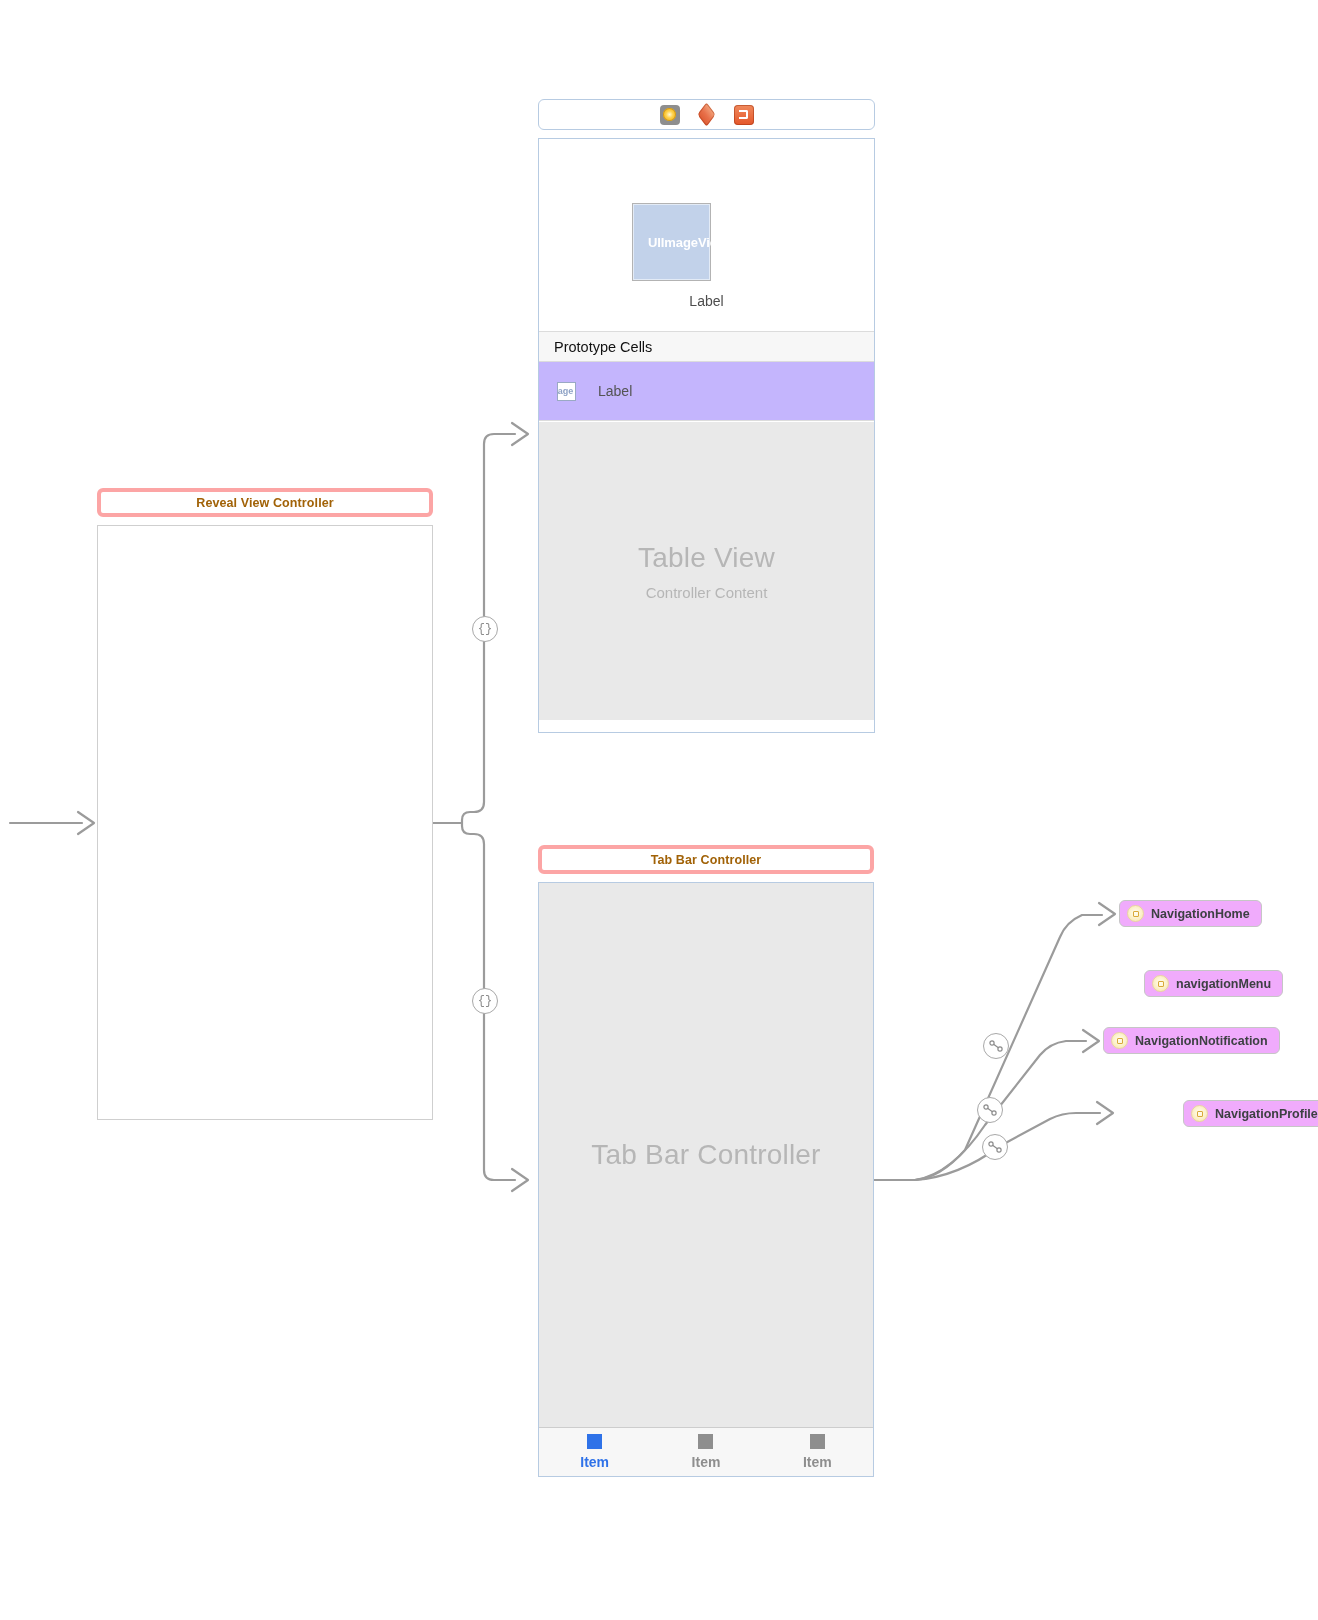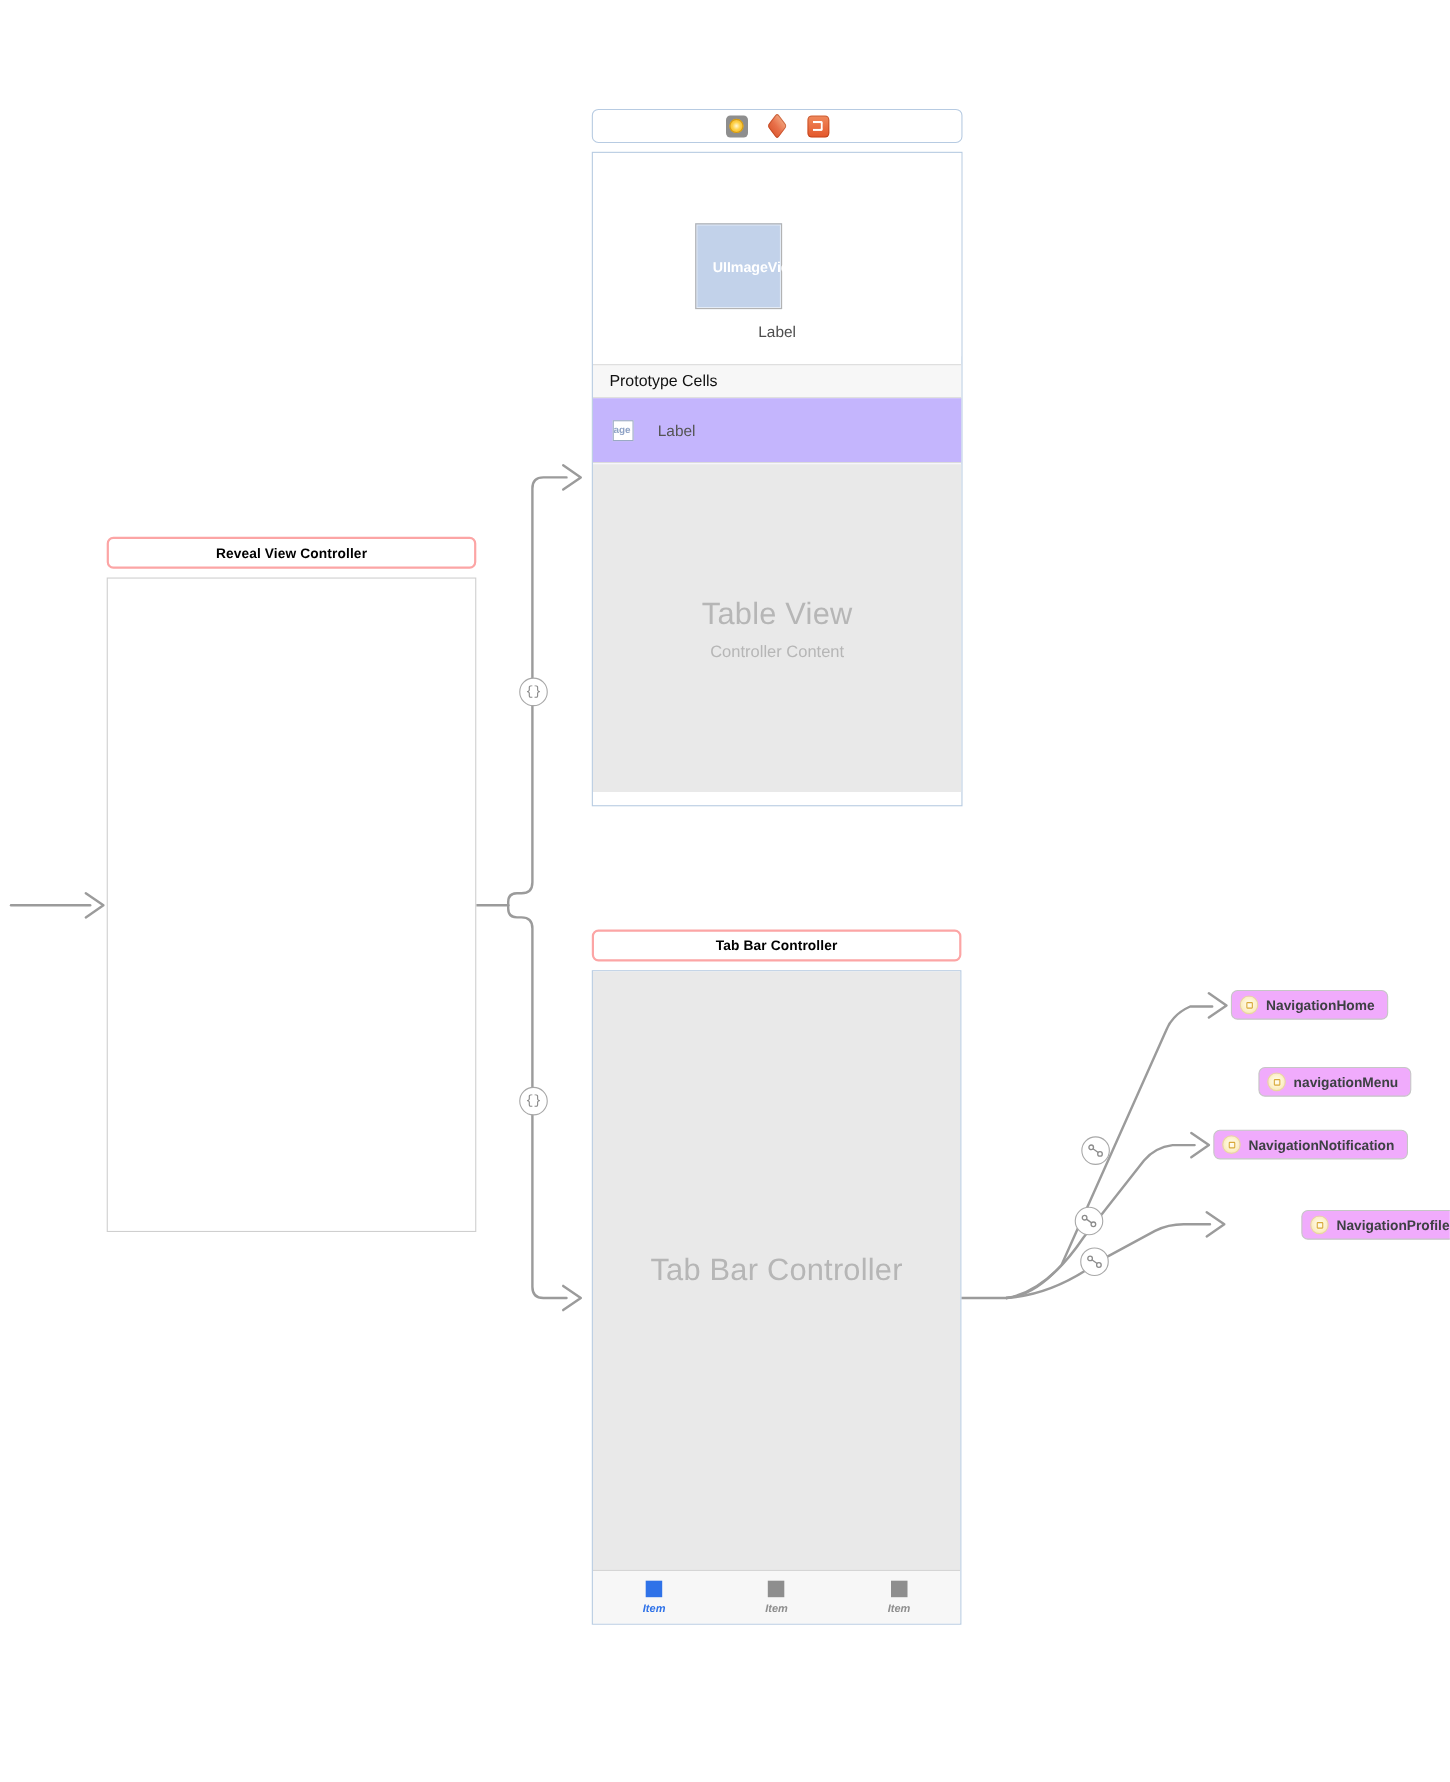--- a/index.html
+++ b/index.html
@@ -27,28 +27,28 @@
     width: 1318px;
     height: 1620px;
     pointer-events: none;
   }
 
   
   .scene-title {
     position: absolute;
     box-sizing: border-box;
     background: #ffffff;
-    border: 2px solid #fca5a5;
+    border: 4px solid #fca5a5;
     border-radius: 6px;
     display: flex;
     align-items: center;
     justify-content: center;
     font-size: 12.5px;
     font-weight: bold;
-    color: #000000;
+    color: #a16207;
     letter-spacing: .1px;
   }
 
   .scene-dock {
     position: absolute;
     box-sizing: border-box;
     background: #ffffff;
     border: 1px solid #b7cbe2;
     border-radius: 6px;
     display: flex;
@@ -240,24 +240,23 @@
     align-items: center;
     gap: 5px;
   }
   .tabicon {
     width: 15px;
     height: 15px;
     background: #8e8e8e;
   }
   .tabitem.selected .tabicon { background: #2f72e8; }
   .tablabel {
-    font-size: 10px;
+    font-size: 14px;
     font-weight: bold;
     color: #8e8e8e;
-    font-style: italic;
   }
   .tabitem.selected .tablabel { color: #2f72e8; }
 
   
   .dest-chip {
     position: absolute;
     box-sizing: border-box;
     background: #f0abfc;
     border: 1px solid #c6c6c6;
     border-radius: 6px;

